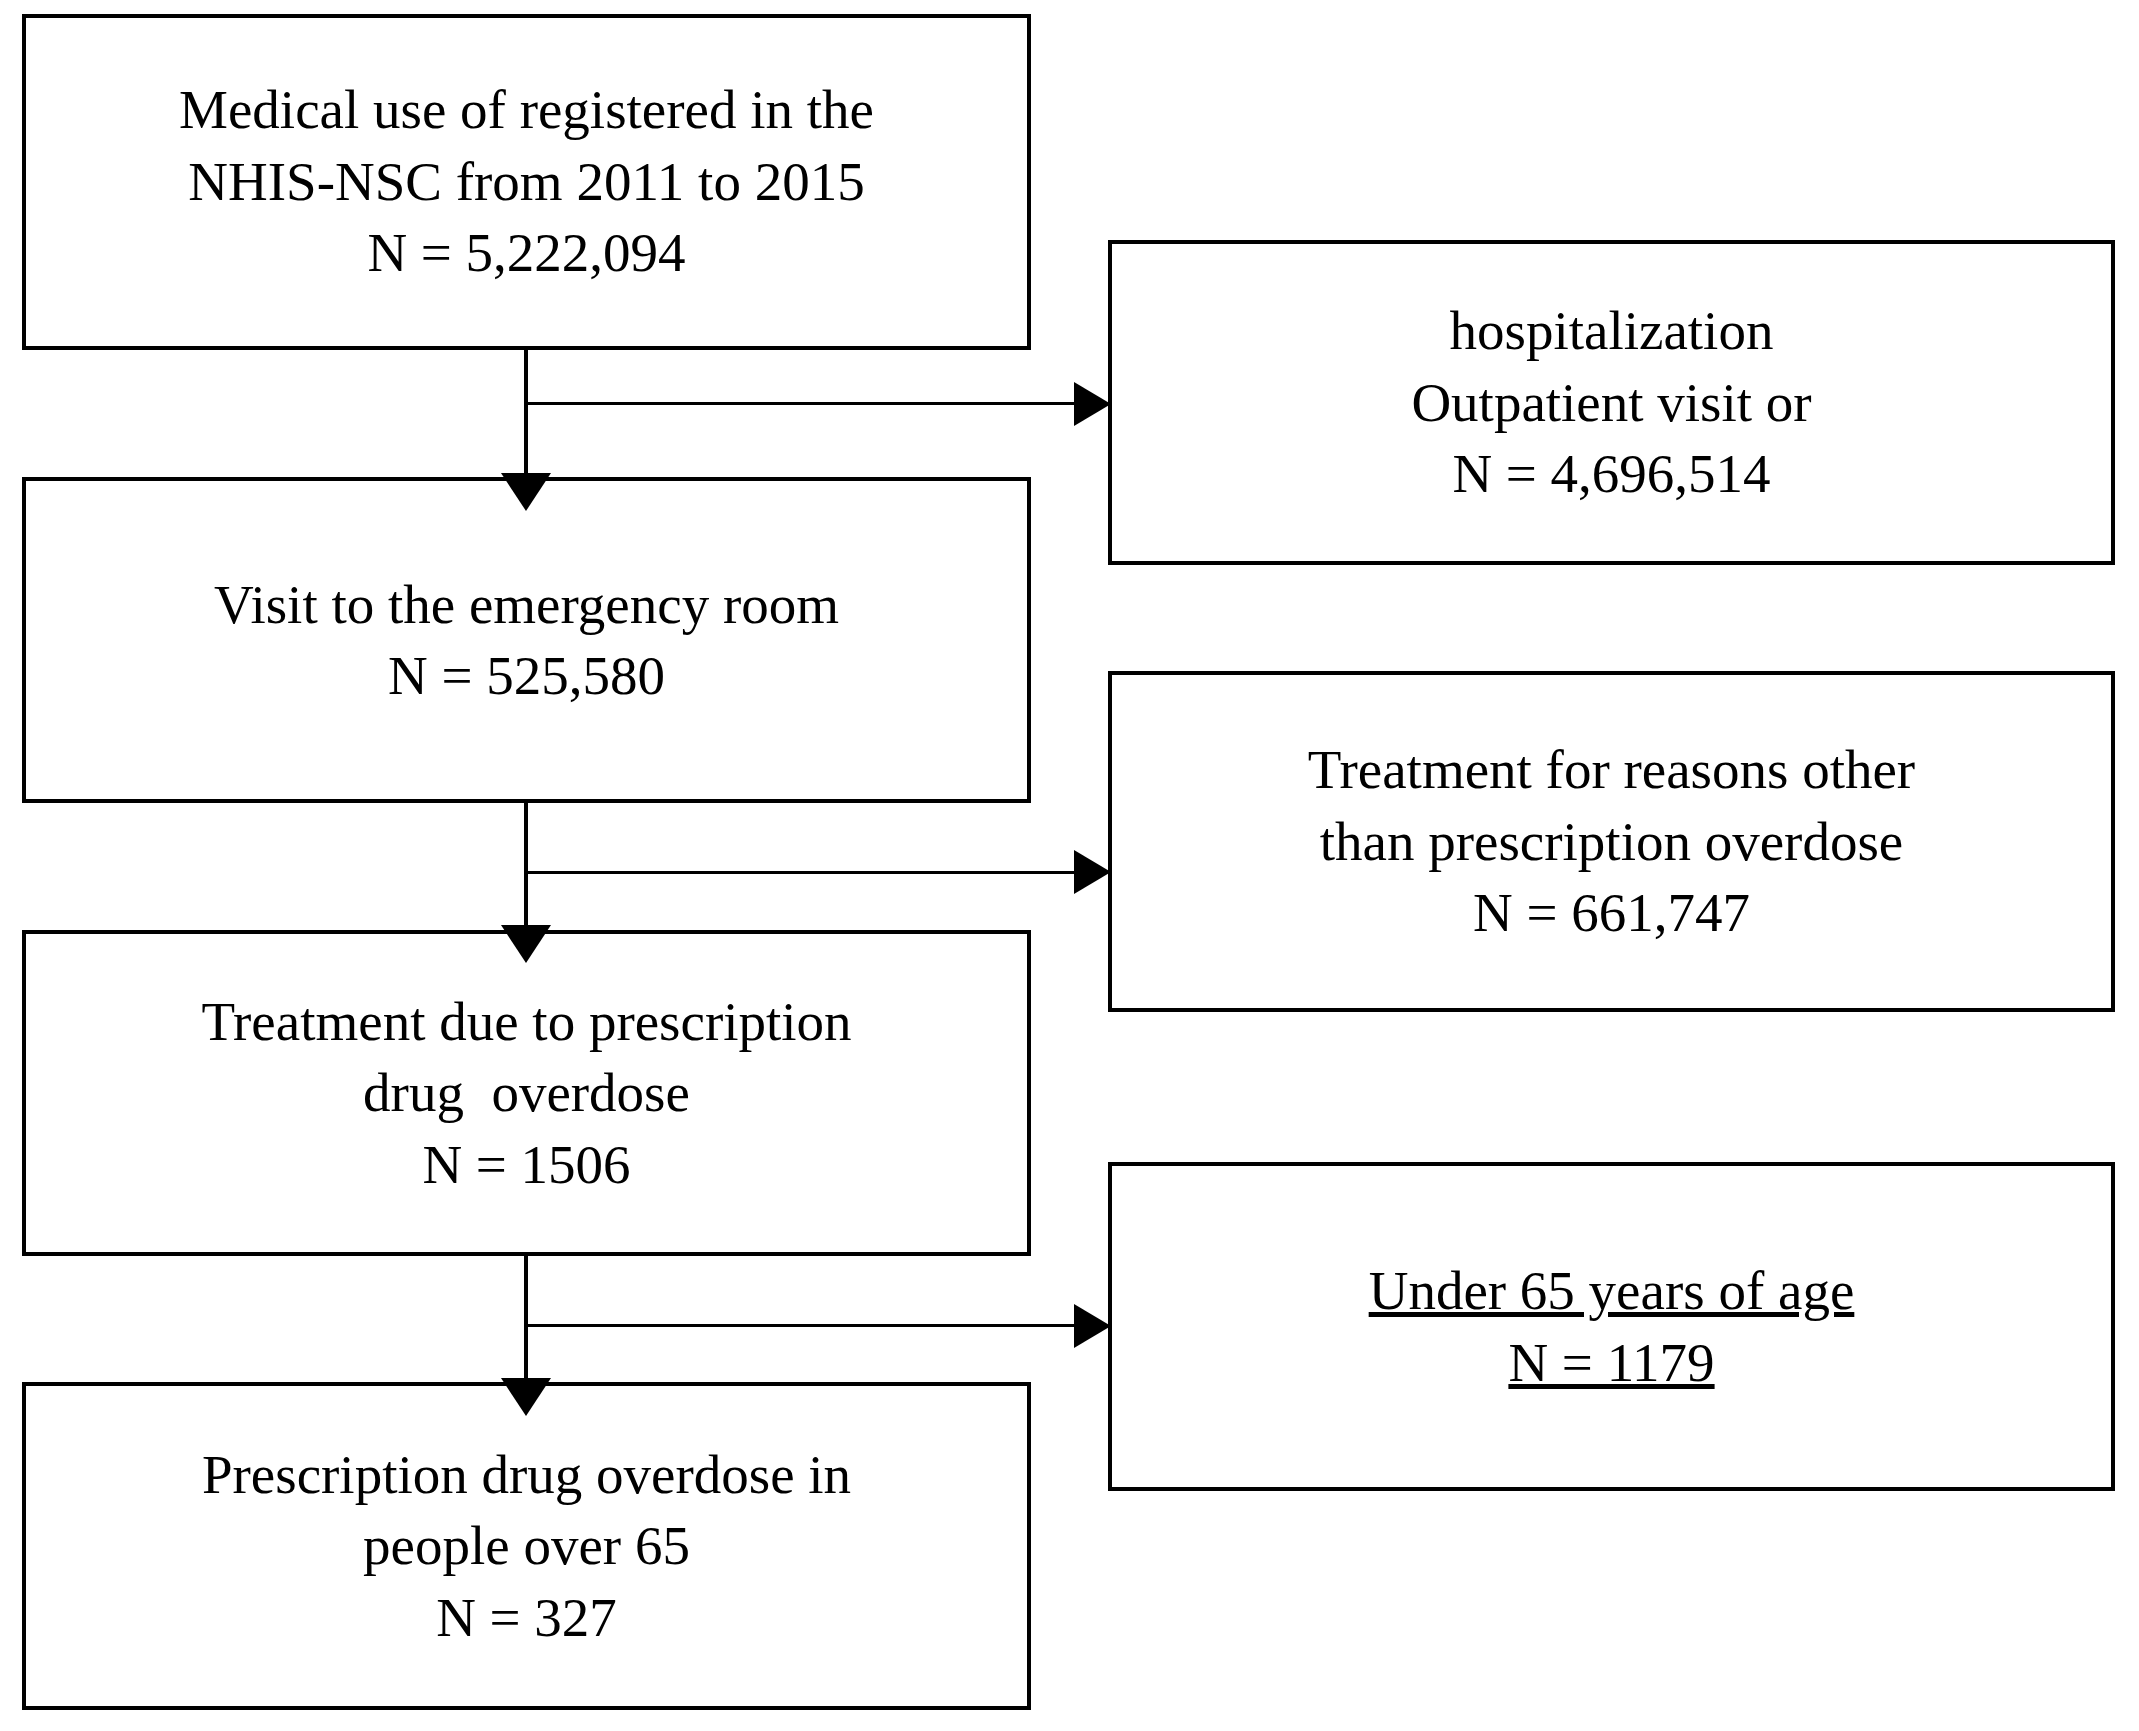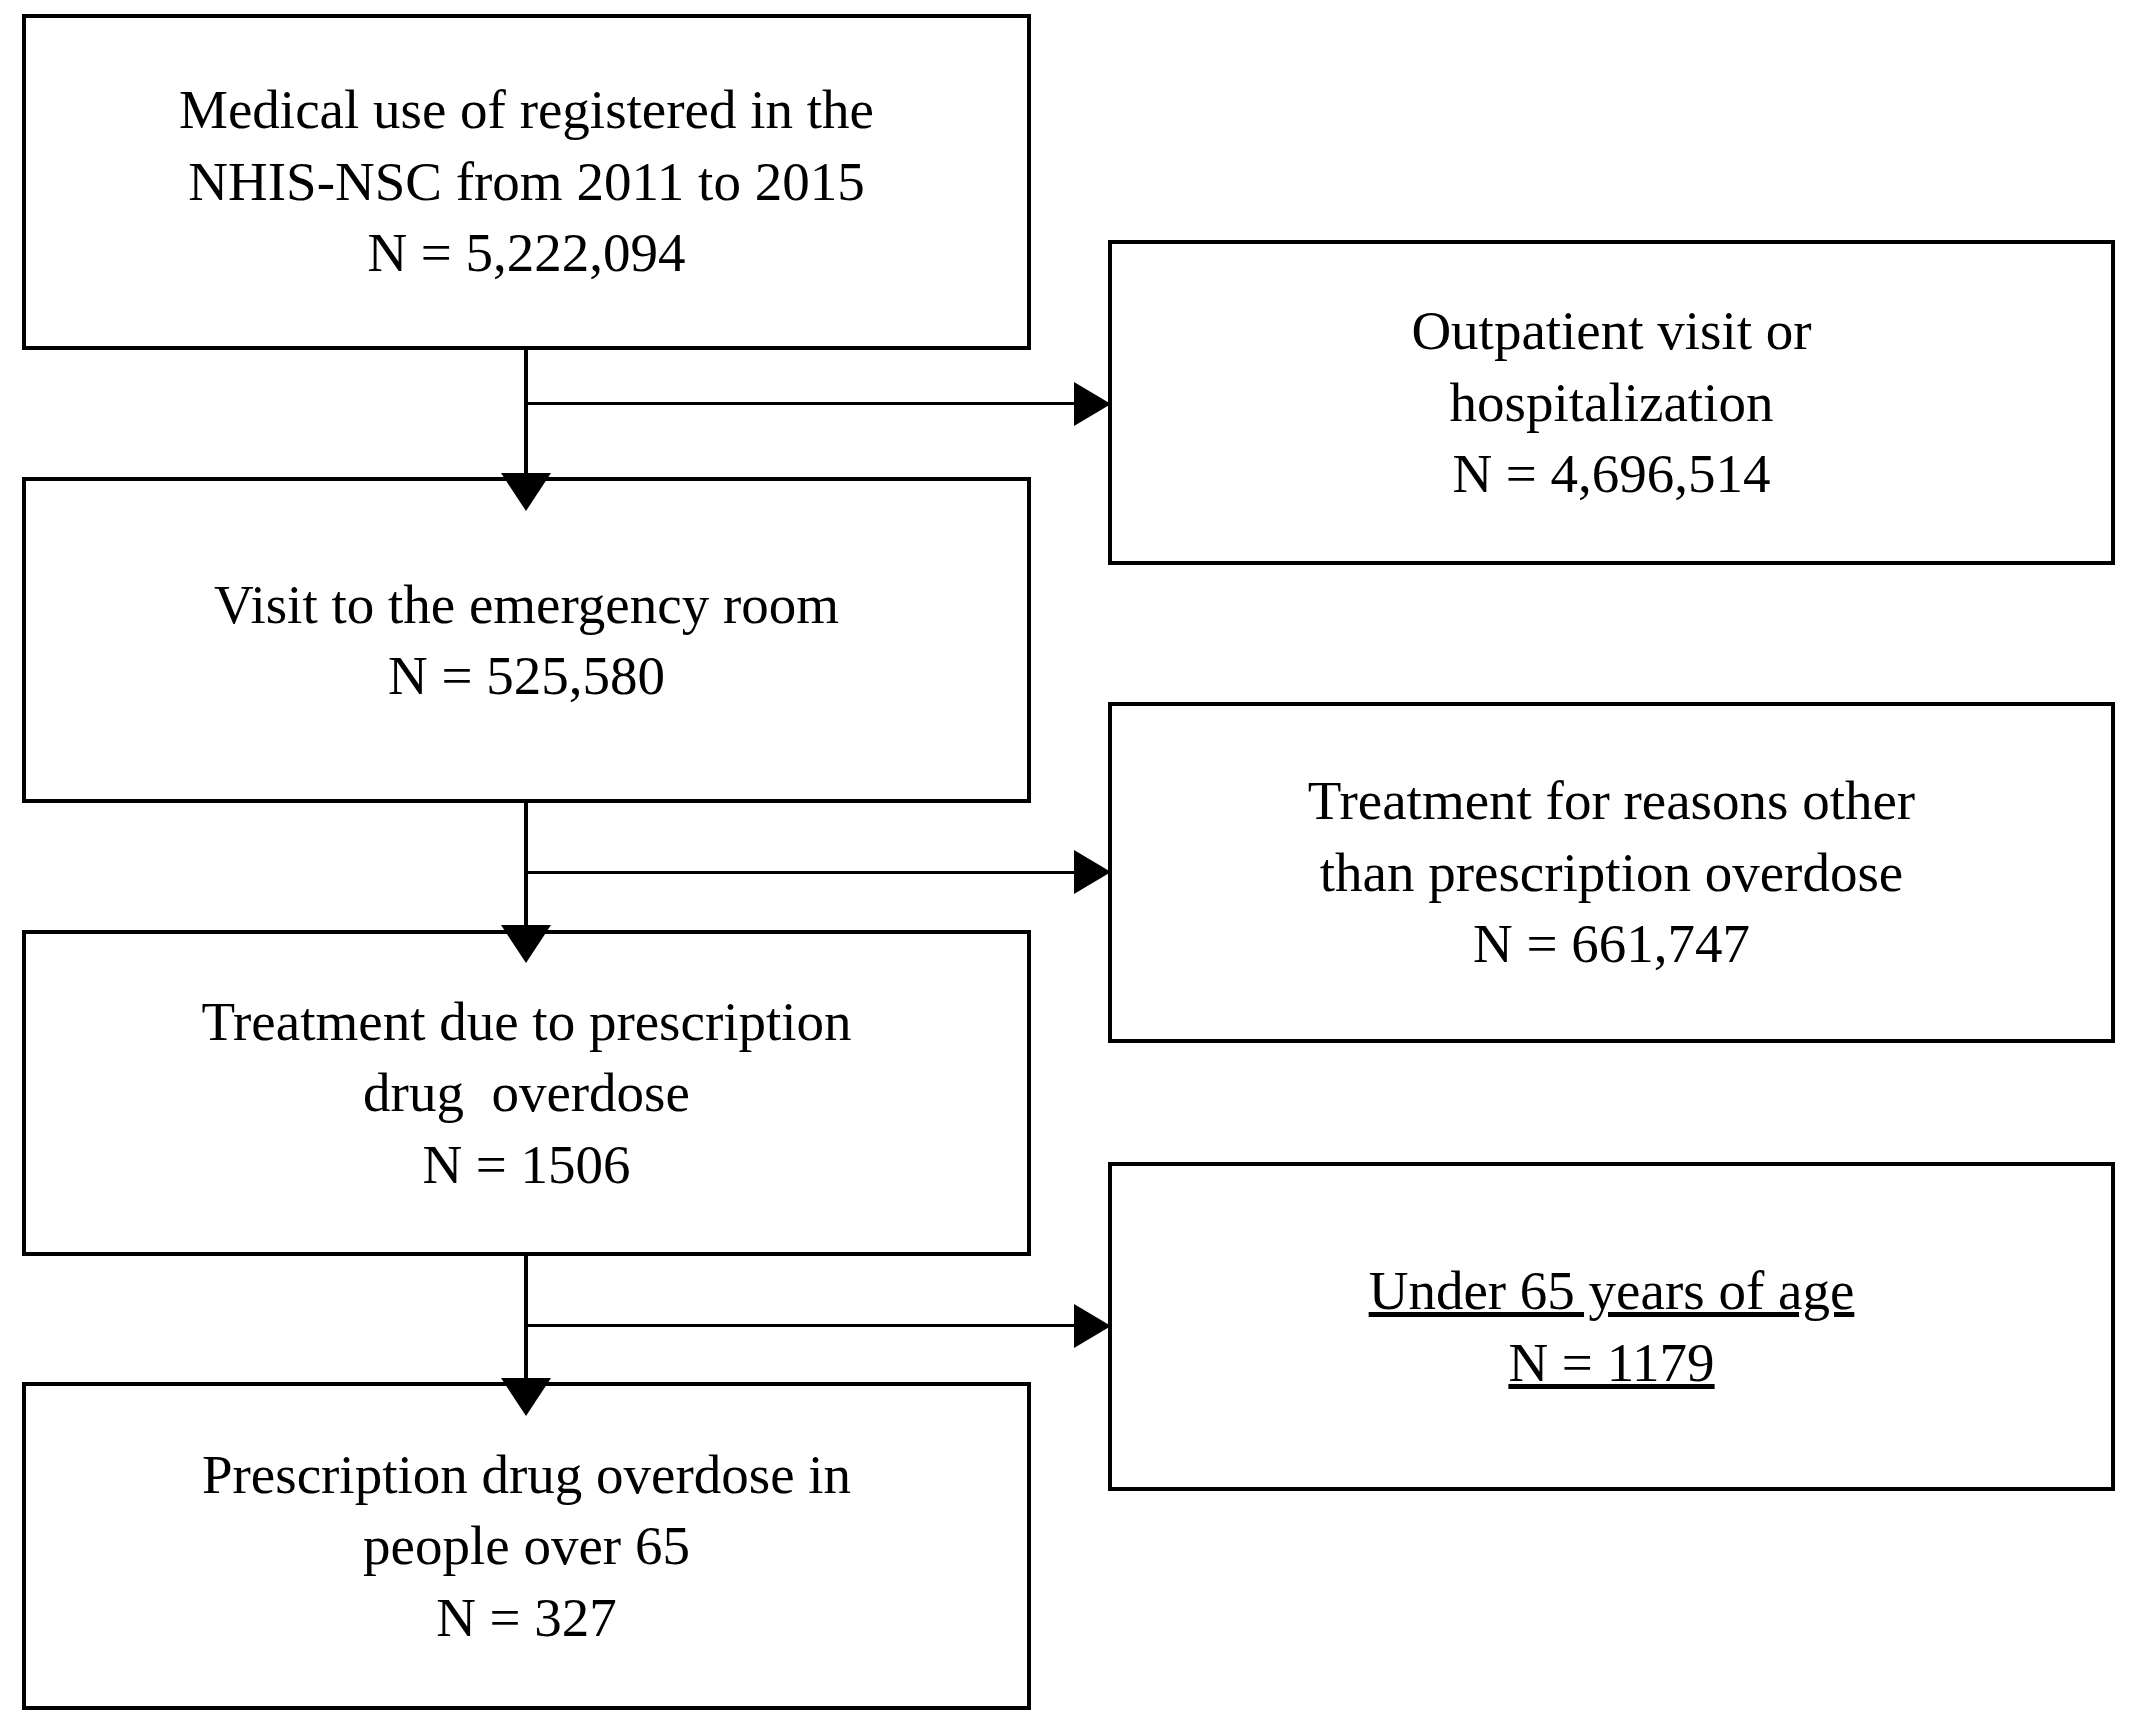--- a/index.html
+++ b/index.html
@@ -35,21 +35,21 @@
     white-space: pre;
     letter-spacing: 0px;
   }
   
   #box-cohort   { left: 22px;  top: 13.7px;   width: 1009px; height: 336px; }
   #box-er       { left: 22px;  top: 477px;  width: 1009px; height: 326px; }
   #box-overdose { left: 22px;  top: 930px; width: 1009px; height: 326px; }
   #box-elderly  { left: 22px;  top: 1382px; width: 1009px; height: 328px; }
   
   #box-excl-outpatient { left: 1108px; top: 240px;  width: 1007px; height: 325px; }
-  #box-excl-reason     { left: 1108px; top: 702px;  width: 1007px; height: 341px; }
+  #box-excl-reason     { left: 1108px; top: 671px;  width: 1007px; height: 341px; }
   #box-excl-age        { left: 1108px; top: 1162px; width: 1007px; height: 329px; text-decoration: underline; }
 
   
   .stem {
     position: absolute;
     width: 4.1px;
     background: #000000;
     left: 524px;
   }
   #stem-1 { top: 350px;  height: 155px; }
@@ -115,22 +115,22 @@
     <span class="line">N = 1506</span>
   </div>
 
   <div class="flow-box" id="box-elderly">
     <span class="line">Prescription drug overdose in</span>
     <span class="line">people over 65</span>
     <span class="line">N = 327</span>
   </div>
 
   <div class="flow-box" id="box-excl-outpatient">
+    <span class="line">hospitalization</span>
     <span class="line">Outpatient visit or</span>
-    <span class="line">hospitalization</span>
     <span class="line">N = 4,696,514</span>
   </div>
 
   <div class="flow-box" id="box-excl-reason">
     <span class="line">Treatment for reasons other</span>
     <span class="line">than prescription overdose</span>
     <span class="line">N = 661,747</span>
   </div>
 
   <div class="flow-box" id="box-excl-age">

